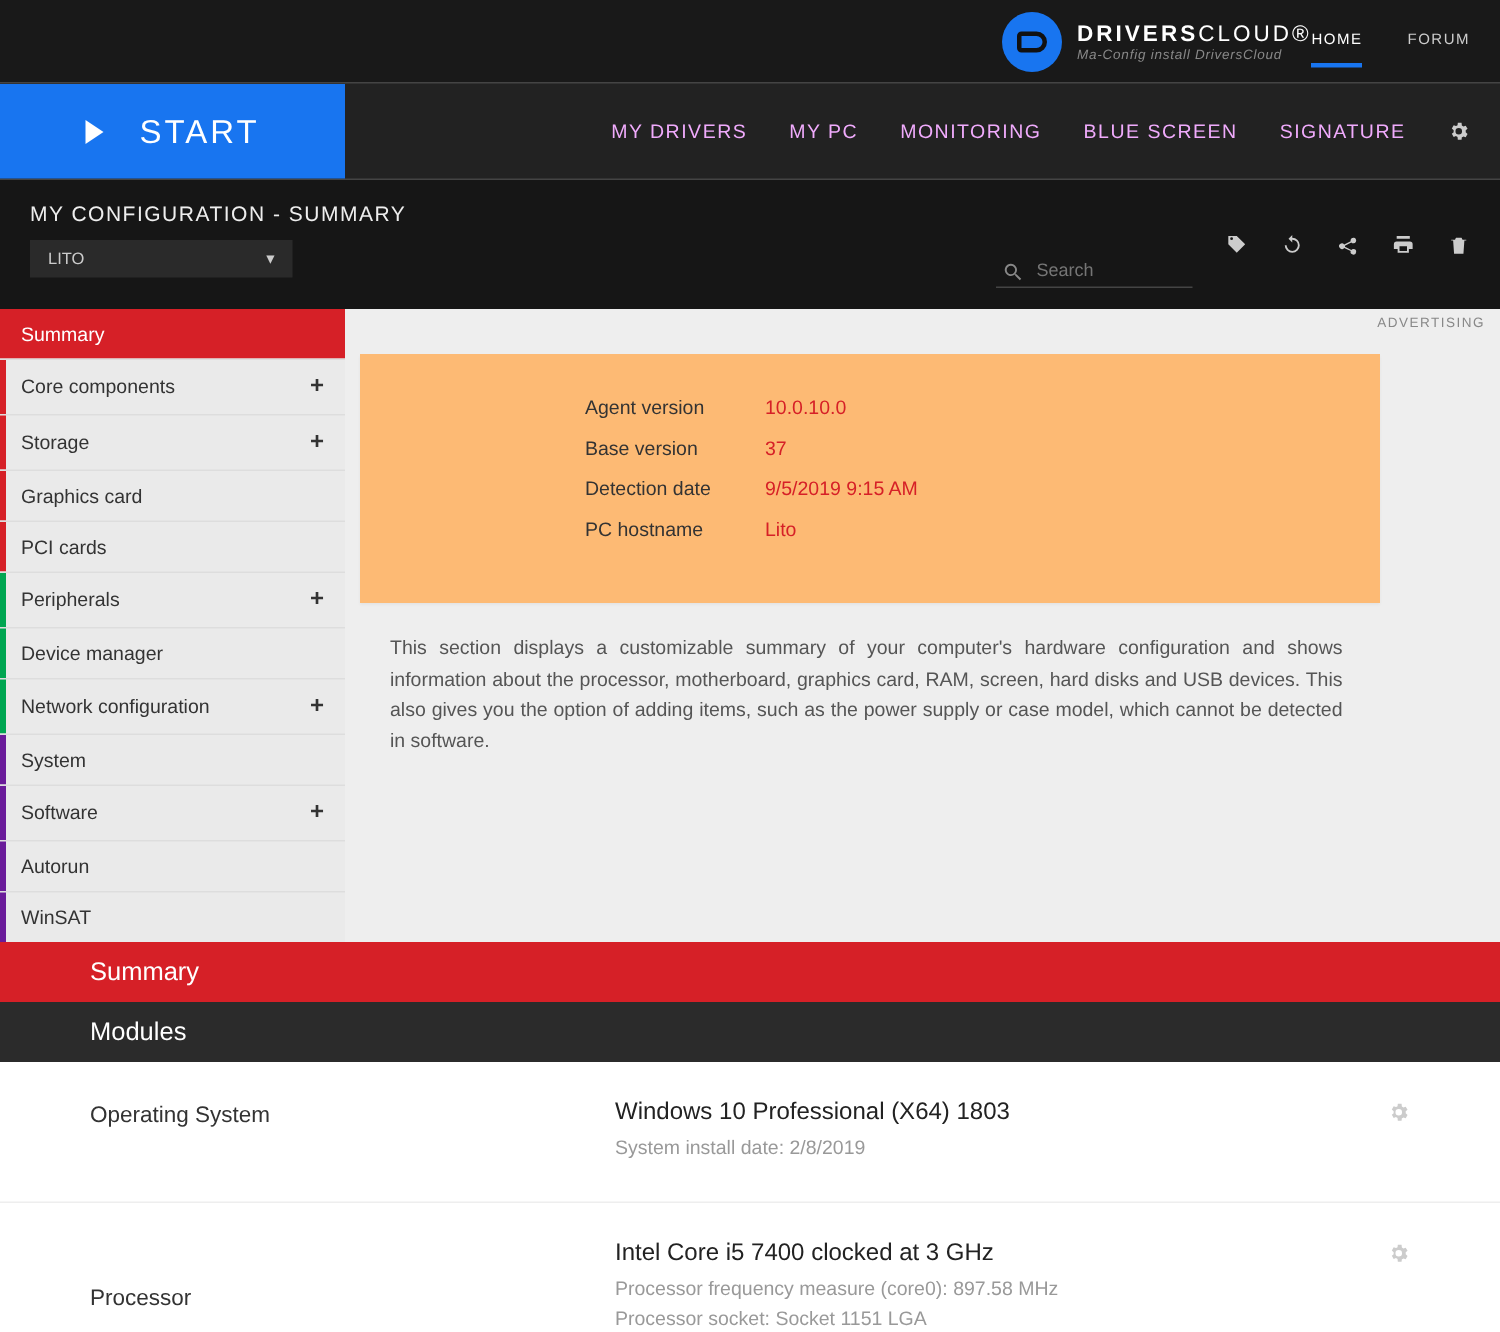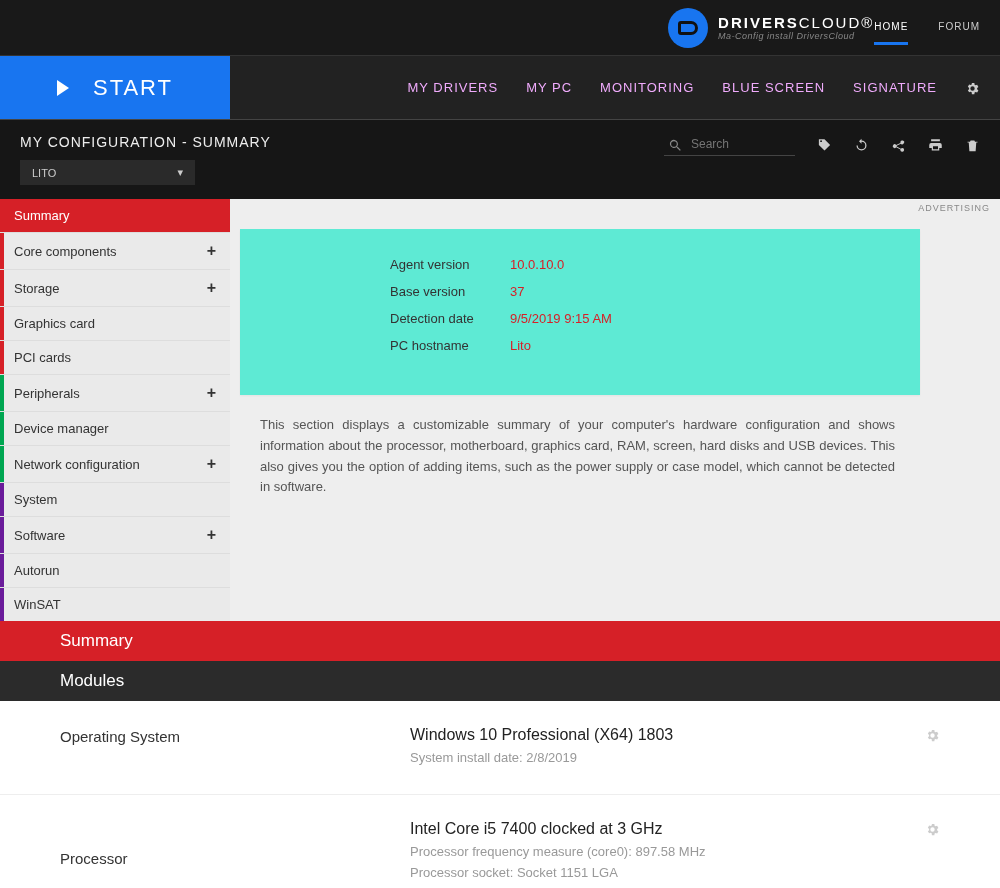--- a/index.html
+++ b/index.html
@@ -23,38 +23,38 @@
 .start-btn .tri { width: 0; height: 0; border-top: 8px solid transparent; border-bottom: 8px solid transparent; border-left: 12px solid #fff; }
 .sec-links { flex: 1; display: flex; align-items: center; justify-content: flex-end; gap: 28px; padding-right: 20px; }
 .sec-links a { color: #f0abfc; font-size: 13px; letter-spacing: 1px; text-decoration: none; }
 .gear { color: #ccc; font-size: 16px; }
 
 
 .title-bar { background: #161616; padding: 14px 20px; display: flex; align-items: flex-start; justify-content: space-between; }
 .title-left h2 { color: #eee; font-size: 14px; font-weight: 400; letter-spacing: 1px; margin-bottom: 10px; }
 .dropdown { background: #2a2a2a; color: #ccc; font-size: 11px; padding: 6px 12px; width: 175px; display: flex; justify-content: space-between; align-items: center; }
 .title-right { display: flex; align-items: center; gap: 22px; color: #ccc; }
-.search-box { display: flex; align-items: center; gap: 8px; border-bottom: 1px solid #444; padding: 2px 4px; }
+.search-box { display: flex; align-items: center; gap: 8px; border-bottom: 1px solid #444; padding: 2px 4px; margin-top: 36px; }
 .search-box input { background: transparent; border: none; color: #888; font-size: 12px; width: 100px; outline: none; }
 .title-right .ico { font-size: 14px; color: #ccc; cursor: pointer; }
 
 
 .main-wrap { display: flex; background: #eee; position: relative; }
 .sidebar { width: 230px; background: #eaeaea; }
 .side-item { padding: 9px 14px; font-size: 13px; color: #333; display: flex; justify-content: space-between; align-items: center; border-top: 1px solid #ddd; position: relative; }
 .side-item.active { background: #d62027; color: #fff; border: none; }
 .side-item .plus { font-weight: bold; font-size: 16px; }
 .side-group-accent { position: absolute; left: 0; top: 0; bottom: 0; width: 4px; }
 .grp-red .side-group-accent{ background:#d62027;}
 .grp-green .side-group-accent{ background:#00a651;}
 .grp-purple .side-group-accent{ background:#6a1b9a;}
 
 .content { flex: 1; position: relative; }
 .ad-label { position: absolute; right: 10px; top: 4px; font-size: 9px; color: #888; letter-spacing: 1px; }
-.info-panel { background: #5eead4; margin: 30px 80px 10px 10px; padding: 28px 150px 30px 150px; box-shadow: 0 1px 2px rgba(0,0,0,0.05); }
+.info-panel { background: #fdba74; margin: 30px 80px 10px 10px; padding: 28px 150px 30px 150px; box-shadow: 0 1px 2px rgba(0,0,0,0.05); }
 .info-row { display: flex; margin-bottom: 12px; font-size: 13px; }
 .info-row .k { width: 120px; color: #333; }
 .info-row .v { color: #d62027; }
 .desc-block { padding: 10px 105px 30px 30px; font-size: 13px; color: #555; line-height: 1.6; text-align: justify; }
 
 
 .section-red { background: #d62027; color: #fff; padding: 10px 60px; font-size: 17px; font-weight: 300; }
 .section-dark { background: #2b2b2b; color: #fff; padding: 10px 60px; font-size: 17px; font-weight: 300; }
 .detail-block { display: flex; padding: 25px 60px; border-bottom: 1px solid #eee; align-items: flex-start; }
 .detail-label { width: 350px; color: #333; font-size: 15px; padding-top: 2px;}

